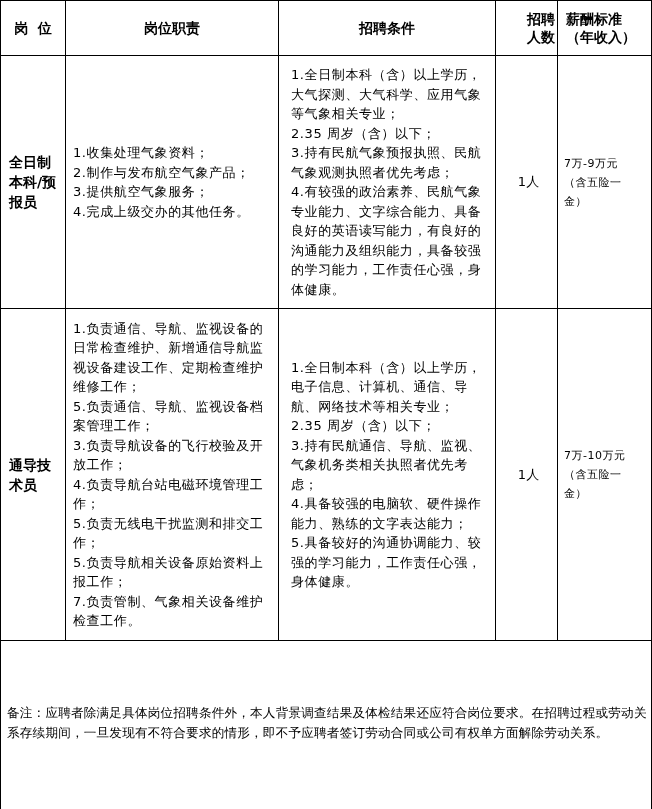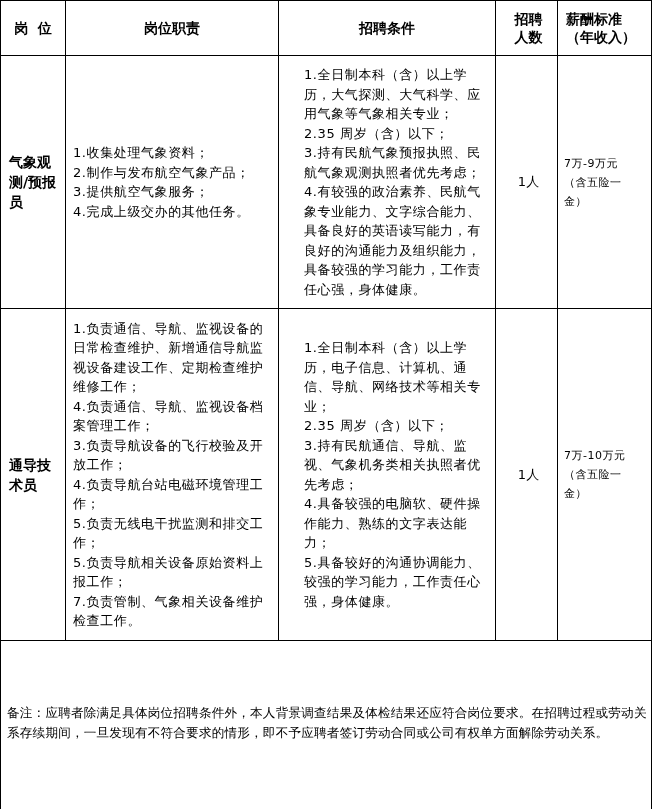--- a/index.html
+++ b/index.html
@@ -29,39 +29,39 @@
 
     tr.head { height: 55px; }
     tr.head th {
       font-weight: bold;
       font-size: 14px;
       text-align: center;
       line-height: 18px;
       padding: 0 2px;
     }
     tr.head th.sal { text-align: left; padding-left: 8px; }
-    tr.head th.num { text-align: center; padding-left: 6px; }
+    tr.head th.num { text-align: right; padding-left: 6px; }
 
     tr.row1 { height: 253px; }
     tr.row2 { height: 332px; }
 
     td.pos {
       font-weight: bold;
       font-size: 14px;
       line-height: 20px;
       padding-left: 8px;
       padding-right: 2px;
     }
     td.duties, td.reqs {
       font-size: 13px;
       line-height: 19.5px;
       padding: 1px 6px 1px 7px;
       letter-spacing: 0.6px;
     }
-    td.reqs { padding-left: 25px; }
+    td.reqs { padding-left: 12px; }
     .line { display: block; }
     td.count {
       text-align: center;
       font-size: 13px;
       padding-left: 4px;
     }
     td.salary {
       font-size: 11px;
       line-height: 19px;
       padding-left: 6px;
@@ -97,42 +97,42 @@
       <span class="line">招聘</span>
       <span class="line">人数</span>
     </th>
     <th class="sal">
       <span class="line">薪酬标准</span>
       <span class="line">（年收入）</span>
     </th>
   </tr>
 
   <tr class="row1">
-    <td class="pos">气象观测/预报员</td>
+    <td class="pos">全日制本科/预报员</td>
     <td class="duties">
       <span class="line">1.收集处理气象资料；</span>
       <span class="line">2.制作与发布航空气象产品；</span>
       <span class="line">3.提供航空气象服务；</span>
       <span class="line">4.完成上级交办的其他任务。</span>
     </td>
     <td class="reqs">
       <span class="line">1.全日制本科（含）以上学历，大气探测、大气科学、应用气象等气象相关专业；</span>
       <span class="line">2.35 周岁（含）以下；</span>
       <span class="line">3.持有民航气象预报执照、民航气象观测执照者优先考虑；</span>
       <span class="line">4.有较强的政治素养、民航气象专业能力、文字综合能力、具备良好的英语读写能力，有良好的沟通能力及组织能力，具备较强的学习能力，工作责任心强，身体健康。</span>
     </td>
     <td class="count">1人</td>
     <td class="salary">7万-9万元（含五险一金）</td>
   </tr>
 
   <tr class="row2">
     <td class="pos">通导技术员</td>
     <td class="duties">
       <span class="line">1.负责通信、导航、监视设备的日常检查维护、新增通信导航监视设备建设工作、定期检查维护维修工作；</span>
-      <span class="line">4.负责通信、导航、监视设备档案管理工作；</span>
+      <span class="line">5.负责通信、导航、监视设备档案管理工作；</span>
       <span class="line">3.负责导航设备的飞行校验及开放工作；</span>
       <span class="line">4.负责导航台站电磁环境管理工作；</span>
       <span class="line">5.负责无线电干扰监测和排交工作；</span>
       <span class="line">5.负责导航相关设备原始资料上报工作；</span>
       <span class="line">7.负责管制、气象相关设备维护检查工作。</span>
     </td>
     <td class="reqs">
       <span class="line">1.全日制本科（含）以上学历，电子信息、计算机、通信、导航、网络技术等相关专业；</span>
       <span class="line">2.35 周岁（含）以下；</span>
       <span class="line">3.持有民航通信、导航、监视、气象机务类相关执照者优先考虑；</span>

